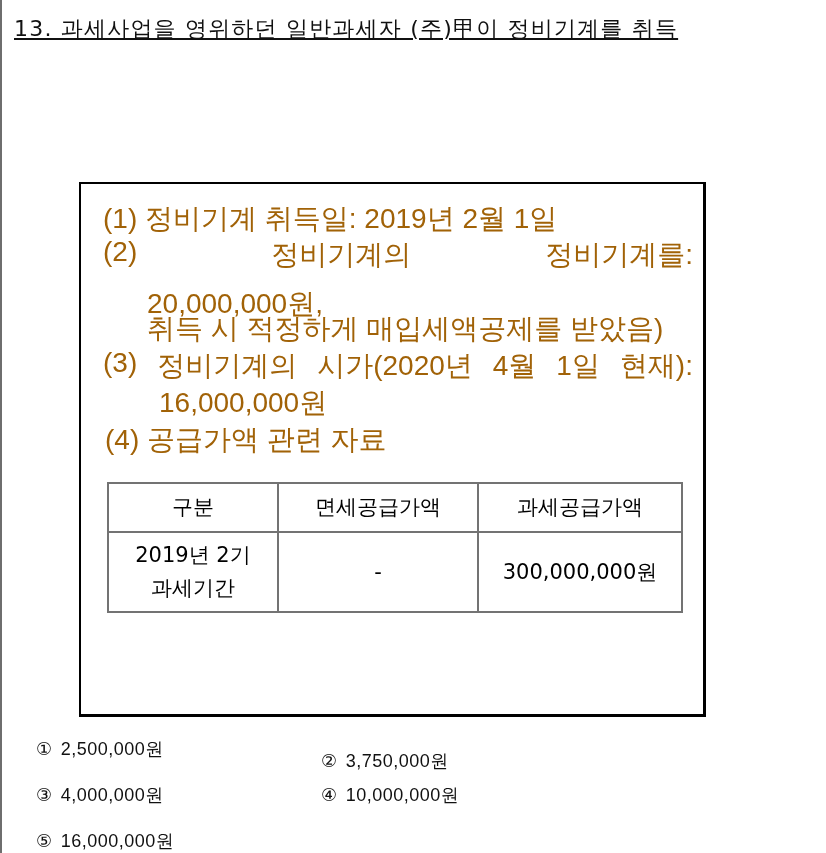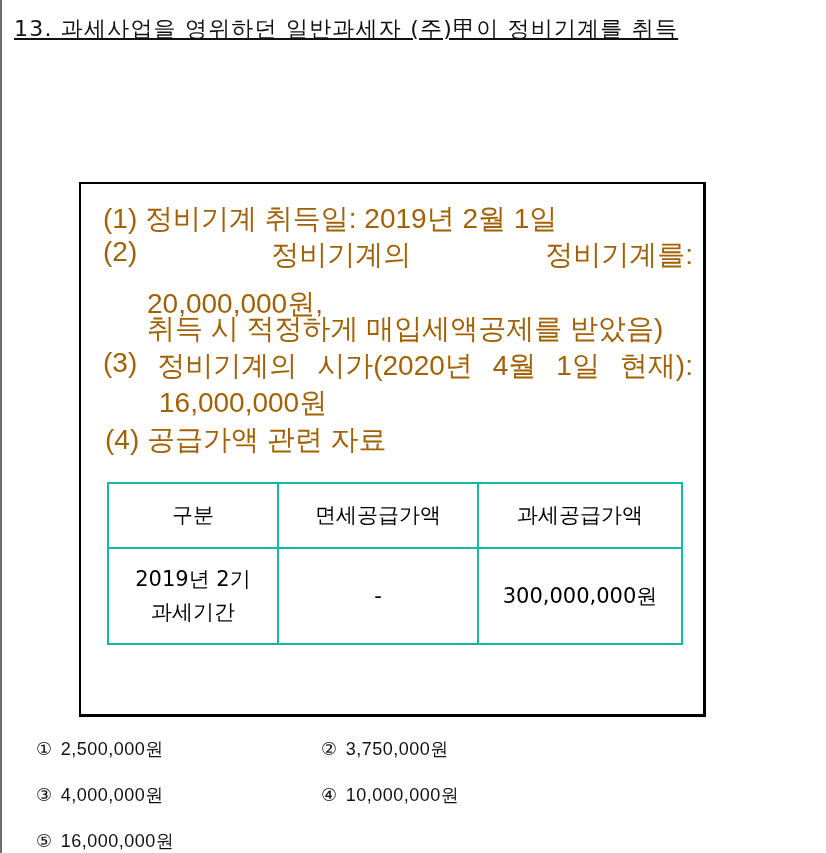--- a/index.html
+++ b/index.html
@@ -59,25 +59,25 @@
   .supply-table {
     position: absolute;
     left: 26px;
     top: 298px;
     width: 574px;
     border-collapse: collapse;
     table-layout: fixed;
     font-size: 21px;
   }
   .supply-table td, .supply-table th {
-    border: 2px solid #14b8a6;
+    border: 2px solid #737373;
     text-align: center;
     vertical-align: middle;
     font-weight: normal;
-    padding: 8px;
+    padding: 0;
     line-height: 1.55;
     color: #000;
   }
   .supply-table th { height: 47px; }
   .supply-table td { height: 78px; }
   .col-1 { width: 170px; }
   .col-2 { width: 200px; }
   .col-3 { width: 204px; }
   .choices {
     position: absolute;
@@ -157,21 +157,21 @@
         <td>300,000,000원</td>
       </tr>
     </tbody>
   </table>
 </div>
 
 <div class="choices">
   <div class="choice" style="left:0; top:0;">
     <span class="choice-num">①</span><span>2,500,000원</span>
   </div>
-  <div class="choice" style="left:285px; top:0;text-align:right;">
+  <div class="choice" style="left:285px; top:12px;text-align:right;">
     <span class="choice-num">②</span><span>3,750,000원</span>
   </div>
   <div class="choice" style="left:0; top:46px;text-align:center;">
     <span class="choice-num">③</span><span>4,000,000원</span>
   </div>
   <div class="choice" style="left:285px; top:46px;">
     <span class="choice-num">④</span><span>10,000,000원</span>
   </div>
   <div class="choice" style="left:0; top:92px;">
     <span class="choice-num">⑤</span><span>16,000,000원</span>

